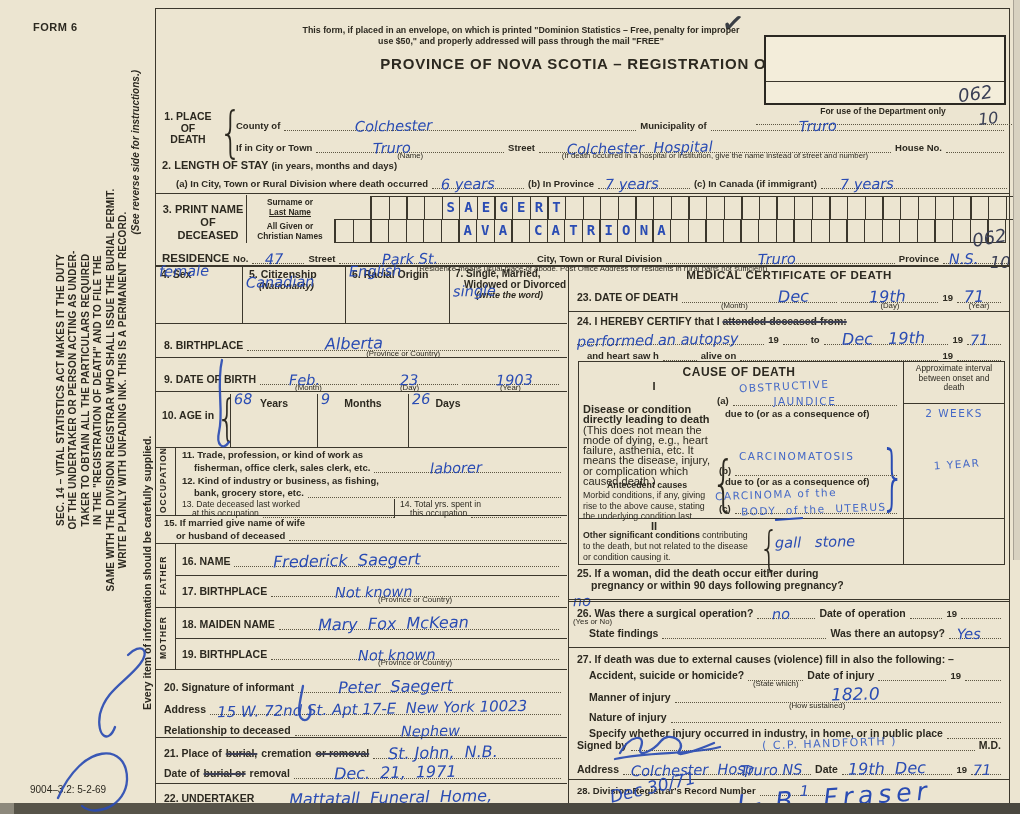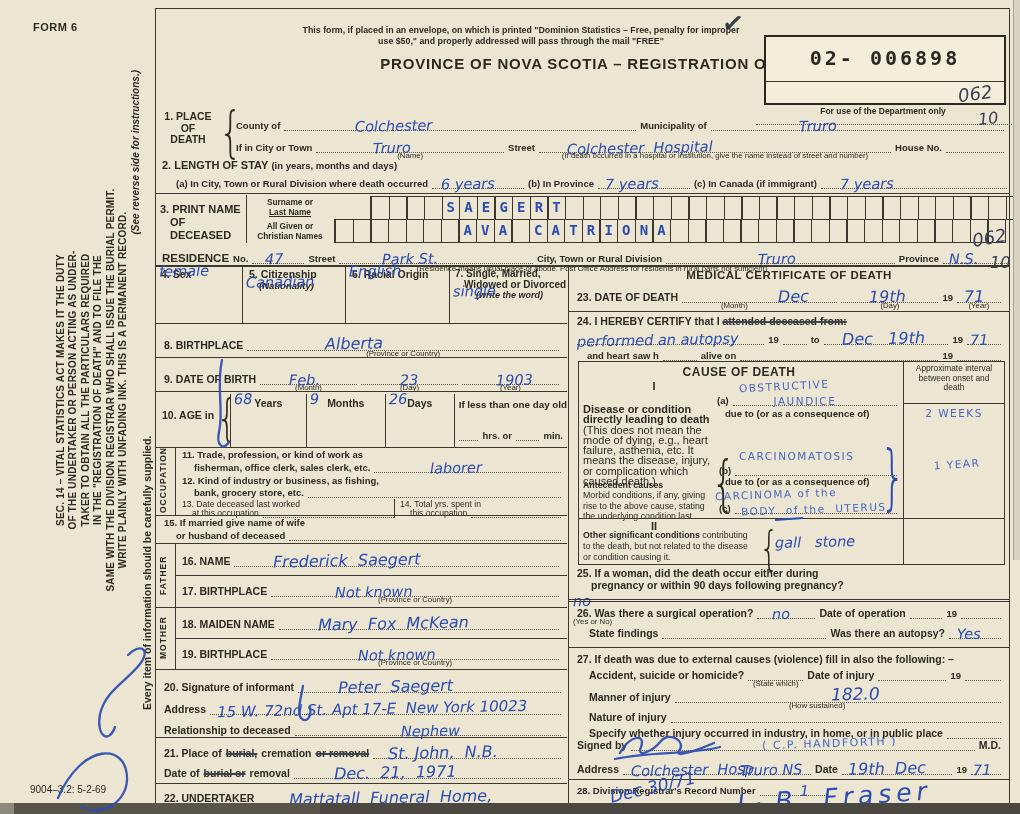--- a/index.html
+++ b/index.html
@@ -1,19 +1,19 @@
 <!DOCTYPE html>
 <html><head>
 <meta charset="utf-8">
 <style>
   html,body{margin:0;padding:0;background:#b7b2a2;}
   #paper{position:relative;width:1020px;height:814px;background:#ece5d1;overflow:hidden;
          font-family:"Liberation Sans",sans-serif;color:#2c2920;}
   .abs{position:absolute;}
-  .b{font-weight:bold;}
+  .b{font-weight:bold;text-align:center;}
   .ctr{text-align:center;}
   .lbl{font-size:9.5px;font-weight:bold;white-space:nowrap;}
   .lbl2{font-size:10.5px;font-weight:bold;white-space:nowrap;}
   .cap{font-size:7.8px;font-weight:normal;white-space:nowrap;}
   .row{display:flex;align-items:flex-end;column-gap:4px;}
   .fill{flex:1;border-bottom:1.7px dotted #5d5743;height:13px;position:relative;}
   .fillw{border-bottom:1.7px dotted #5d5743;height:13px;position:relative;}
   .ink{position:absolute;bottom:-4px;color:#2a4cb3;font-style:italic;font-size:14.5px;
        white-space:pre;font-family:"DejaVu Sans",sans-serif;transform:rotate(-1.2deg);}
   .inkc{color:#4468c6;font-style:normal;font-size:10.5px;letter-spacing:1.5px;
@@ -73,21 +73,20 @@
 
   <div id="form">
 
     <div class="abs ctr" style="left:55px;top:16px;width:620px;font-size:8.8px;font-weight:bold;line-height:11px;">
       <div>This form, if placed in an envelope, on which is printed "Dominion Statistics – Free, penalty for improper</div>
       <div>use $50," and properly addressed will pass through the mail "FREE"</div>
     </div>
     <div class="abs ctr b" style="left:30px;top:46px;width:650px;font-size:15px;letter-spacing:.8px;text-align:right;">PROVINCE OF NOVA SCOTIA – REGISTRATION OF DEATH</div>
 
     <div class="abs" style="left:608px;top:26px;width:238px;height:66px;border:2.6px solid #2b2822;background:#f3edda;">
-      <div class="ctr" style="font-size:20px;font-weight:bold;letter-spacing:3px;margin-top:9px;font-family:'DejaVu Sans Mono',monospace;">02- 006898</div>
       <div class="hline" style="top:44px;"></div>
     </div>
     <div class="abs ctr b" style="left:608px;top:97px;width:238px;font-size:8.5px;">For use of the Department only</div>
     <div class="fillw abs" style="left:600px;top:102px;width:256px;"></div>
     <div class="abs inkd" style="left:802px;top:74px;font-size:18px;transform:rotate(-8deg);">062</div>
     <div class="abs inkd" style="left:822px;top:100px;font-size:16px;transform:rotate(-6deg);">10</div>
 
     <div class="abs" style="left:0;top:100px;width:853px;height:52px;">
       <div class="abs ctr b" style="left:4px;top:2px;width:56px;font-size:10.5px;line-height:11.5px;">
         <div>1. PLACE</div>
@@ -249,29 +248,20 @@
             <div class="ctr lbl2" style="padding-top:3px;">Years</div>
             <span class="fill abs" style="left:3px;right:3px;bottom:6px;"><span class="ink" style="left:35%;">68</span></span>
           </div>
           <div style="width:90px;border-left:1.4px solid #3b372c;position:relative;">
             <div class="ctr lbl2" style="padding-top:3px;">Months</div>
             <span class="fill abs" style="left:3px;right:3px;bottom:6px;"><span class="ink" style="left:42%;">9</span></span>
           </div>
           <div style="width:78px;border-left:1.4px solid #3b372c;position:relative;">
             <div class="ctr lbl2" style="padding-top:3px;">Days</div>
             <span class="fill abs" style="left:3px;right:3px;bottom:6px;"><span class="ink" style="left:30%;">26</span></span>
-          </div>
-          <div style="flex:1;border-left:1.4px solid #3b372c;position:relative;">
-            <div class="lbl" style="padding:5px 0 0 4px;font-size:9.8px;">If less than one day old</div>
-            <div class="row" style="position:absolute;left:4px;right:4px;bottom:6px;">
-              <span class="fillw" style="width:22px;"></span>
-              <span class="lbl">hrs. or</span>
-              <span class="fillw" style="width:26px;"></span>
-              <span class="lbl">min.</span>
-            </div>
           </div>
         </div>
       </div>
       <div class="hline" style="top:182px;width:411px;"></div>
 
       <div class="abs" style="left:0;top:182px;width:411px;height:68px;">
         <div class="vlab" style="left:2px;top:2px;height:64px;width:14px;">OCCUPATION</div>
         <div class="vline" style="left:19px;top:0;height:68px;"></div>
         <div class="abs" style="left:26px;top:2px;right:6px;">
           <div class="lbl">11. Trade, profession, or kind of work as</div>

